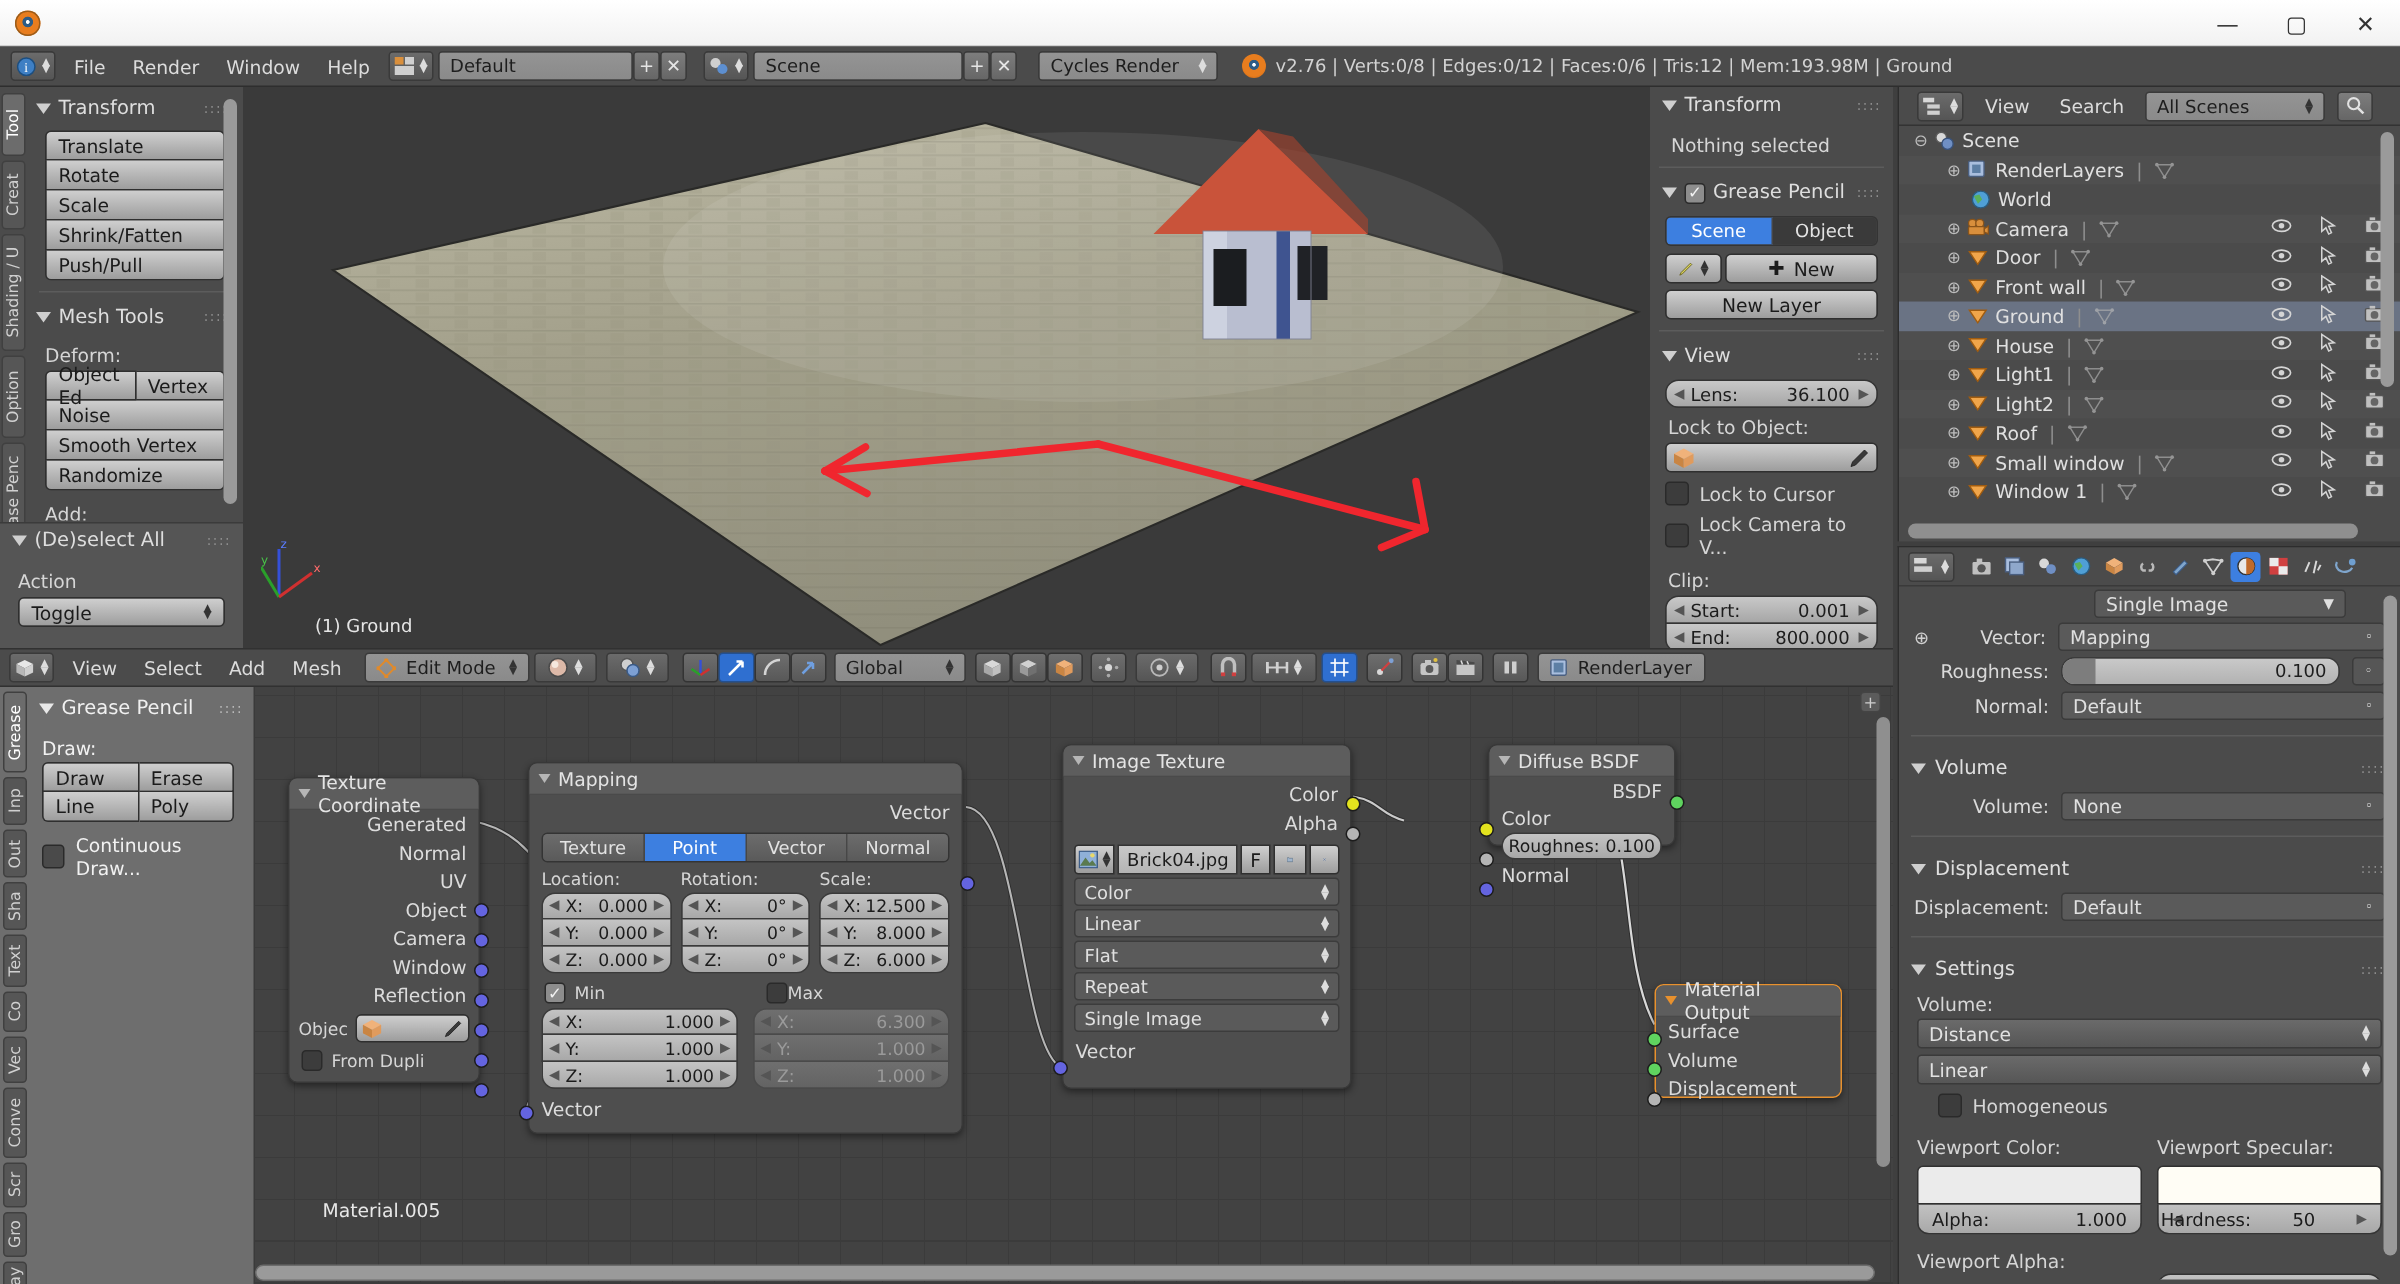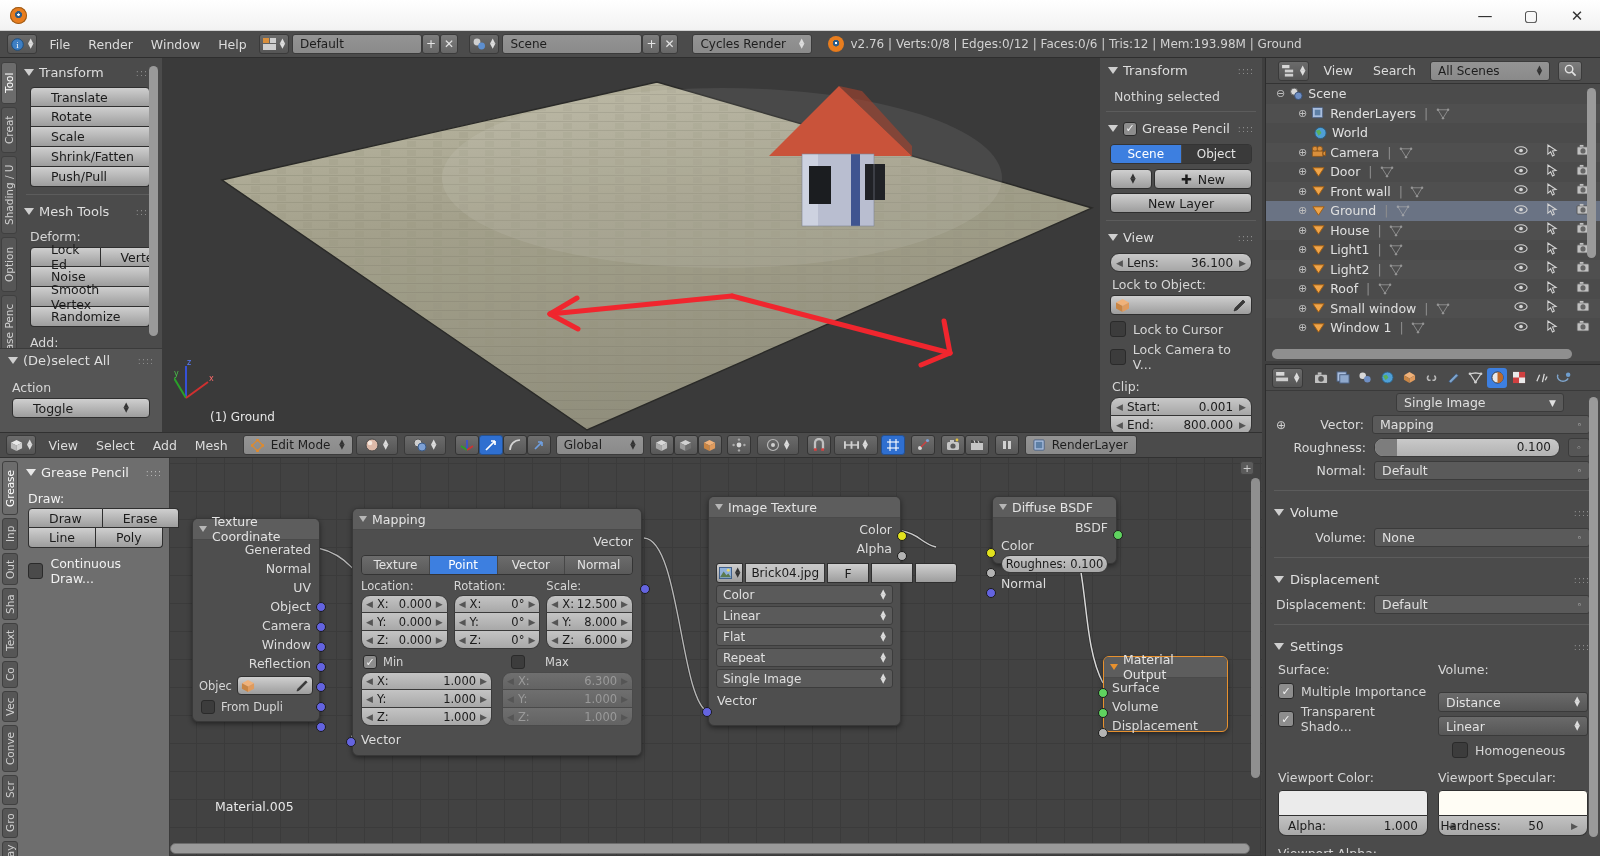--- a/index.html
+++ b/index.html
@@ -54,21 +54,21 @@
   .hdr{ background:#585858; border-bottom:1px solid #333; height:26px;
         display:flex; align-items:center; padding:0 4px; }
   .ptitle{ display:flex; align-items:center; gap:5px; font-size:13px; color:#dedede; }
   .tri{ width:0;height:0;border-left:5px solid transparent;border-right:5px solid transparent;
         border-top:7px solid #cfcfcf; }
   .grip{ margin-left:auto; color:#909090; font-size:9px; letter-spacing:1px; }
   .divider{ height:1px; background:#5c5c5c; margin:7px 6px; }
   .btn{
     height:20px; border-radius:4px; border:1px solid #2f2f2f;
     background:linear-gradient(#cfcfcf,#9d9d9d); color:#1b1b1b;
-    display:flex; align-items:center; padding:0 20px; font-size:12.5px;
+    display:flex; align-items:center; padding:0 8px; font-size:12.5px;
   }
   .btnrow{ display:flex; }
   .numfield{
     height:19px; border-radius:9px; background:linear-gradient(#c8c8c8,#a6a6a6);
     border:1px solid #343434; color:#1c1c1c; display:flex; align-items:center;
     justify-content:space-between; padding:0 5px; font-size:12px;
   }
   .arr{ color:#555; font-size:9px; }
   .lbl{ font-size:12.5px; color:#d6d6d6; }
   .cbox{ width:14px;height:14px;border-radius:3px;background:#3c3c3c;border:1px solid #2a2a2a;
@@ -323,21 +323,21 @@
       </div>
       <div class="divider"></div>
       <div class="ptitle" style="padding:2px 4px">
         <span class="tri"></span>
         <span>Mesh Tools</span>
         <span class="grip">::::</span>
       </div>
       <div class="lbl" style="margin:8px 0 3px 10px">Deform:</div>
       <div style="margin:0 6px 0 10px">
         <div class="btnrow">
-          <div class="btn" style="flex:1;border-radius:4px 0 0 0">Lock Ed</div>
+          <div class="btn" style="flex:1;border-radius:4px 0 0 0">Object Ed</div>
           <div class="btn" style="flex:1;border-radius:0 4px 0 0;border-left:none">Vertex</div>
         </div>
         <div class="btn" style="border-radius:0;border-top:none">Noise</div>
         <div class="btn" style="border-radius:0;border-top:none">Smooth Vertex</div>
         <div class="btn" style="border-radius:0 0 4px 4px;border-top:none">Randomize</div>
       </div>
       <div class="lbl" style="margin:8px 0 0 10px">Add:</div>
     </div>
     <div class="scrollv" style="top:8px;height:270px;right:4px"></div>
 
@@ -764,21 +764,21 @@
               <span class="vv">6.000</span>
               <span class="arr">▶</span>
             </div>
         </div>
       </div>
       <div style="display:flex;gap:28px;margin:6px 8px 0 10px">
         <div style="display:flex;align-items:center;gap:6px;width:120px">
           <span class="cbox on"></span>
           <span class="lbl" style="font-size:11.5px">Min</span>
         </div>
-        <div style="display:flex;align-items:flex-start;gap:20px">
+        <div style="display:flex;align-items:flex-start;gap:0">
           <span class="cbox"></span>
           <span class="lbl" style="font-size:11.5px">Max</span>
         </div>
       </div>
       <div style="display:flex;gap:10px;margin:3px 8px">
         <div style="flex:1">
           <div class="nnum" style="border-radius:9px 9px 0 0">
               <span class="arr">◀</span>
               <span class="lb">X:</span>
               <span class="vv">1.000</span>
@@ -1521,33 +1521,22 @@
 
       <div class="divider" style="margin:8px 8px"></div>
       <div class="psec">
         <span class="tri"></span>
         <span style="font-size:13px">Settings</span>
         <span class="grip">::::</span>
       </div>
 
       <div style="display:flex;gap:10px;padding:6px 12px 0 12px">
         <div style="flex:1">
-          <div class="lbl">Surface:</div>
-          <div style="display:flex;align-items:center;gap:7px;margin-top:6px">
-            <span class="cbox on" style="width:16px;height:16px"></span>
-            <span class="lbl">Multiple Importance</span>
-          </div>
-          <div style="display:flex;align-items:center;gap:7px;margin-top:5px">
-            <span class="cbox on" style="width:16px;height:16px"></span>
-            <span class="lbl">Transparent Shado...</span>
-          </div>
-        </div>
-        <div style="flex:1">
           <div class="lbl">Volume:</div>
-          <div class="pdd" style="margin-top:15px">
+          <div class="pdd" style="margin-top:2px">
             <span>Distance</span>
             <span class="updown">
                 <span>▲</span>
                 <span>▼</span>
               </span>
           </div>
           <div class="pdd" style="margin-top:4px">
             <span>Linear</span>
             <span class="updown">
                 <span>▲</span>

